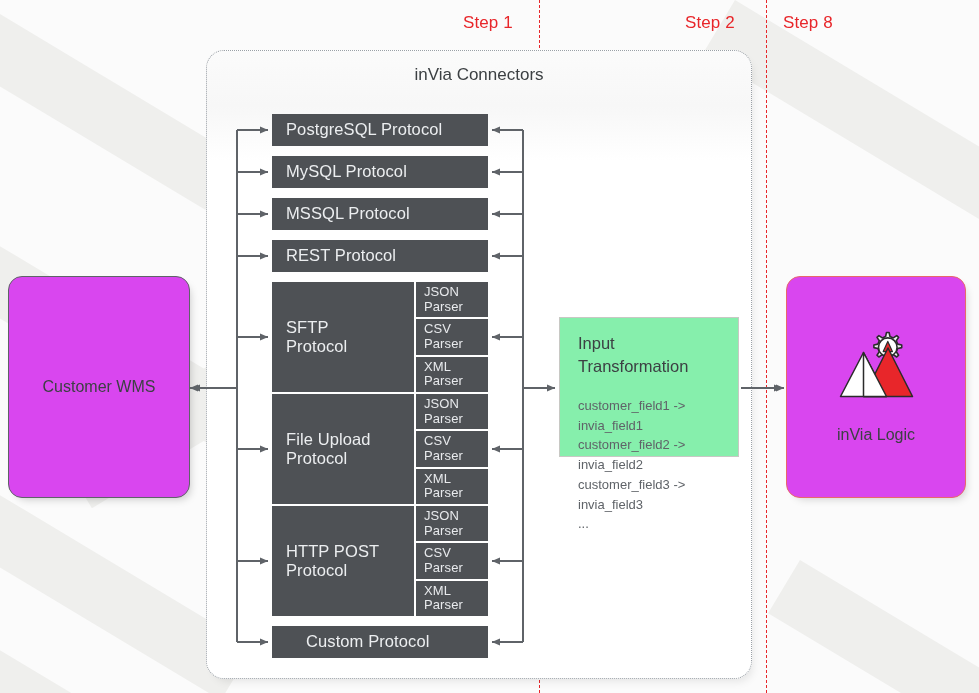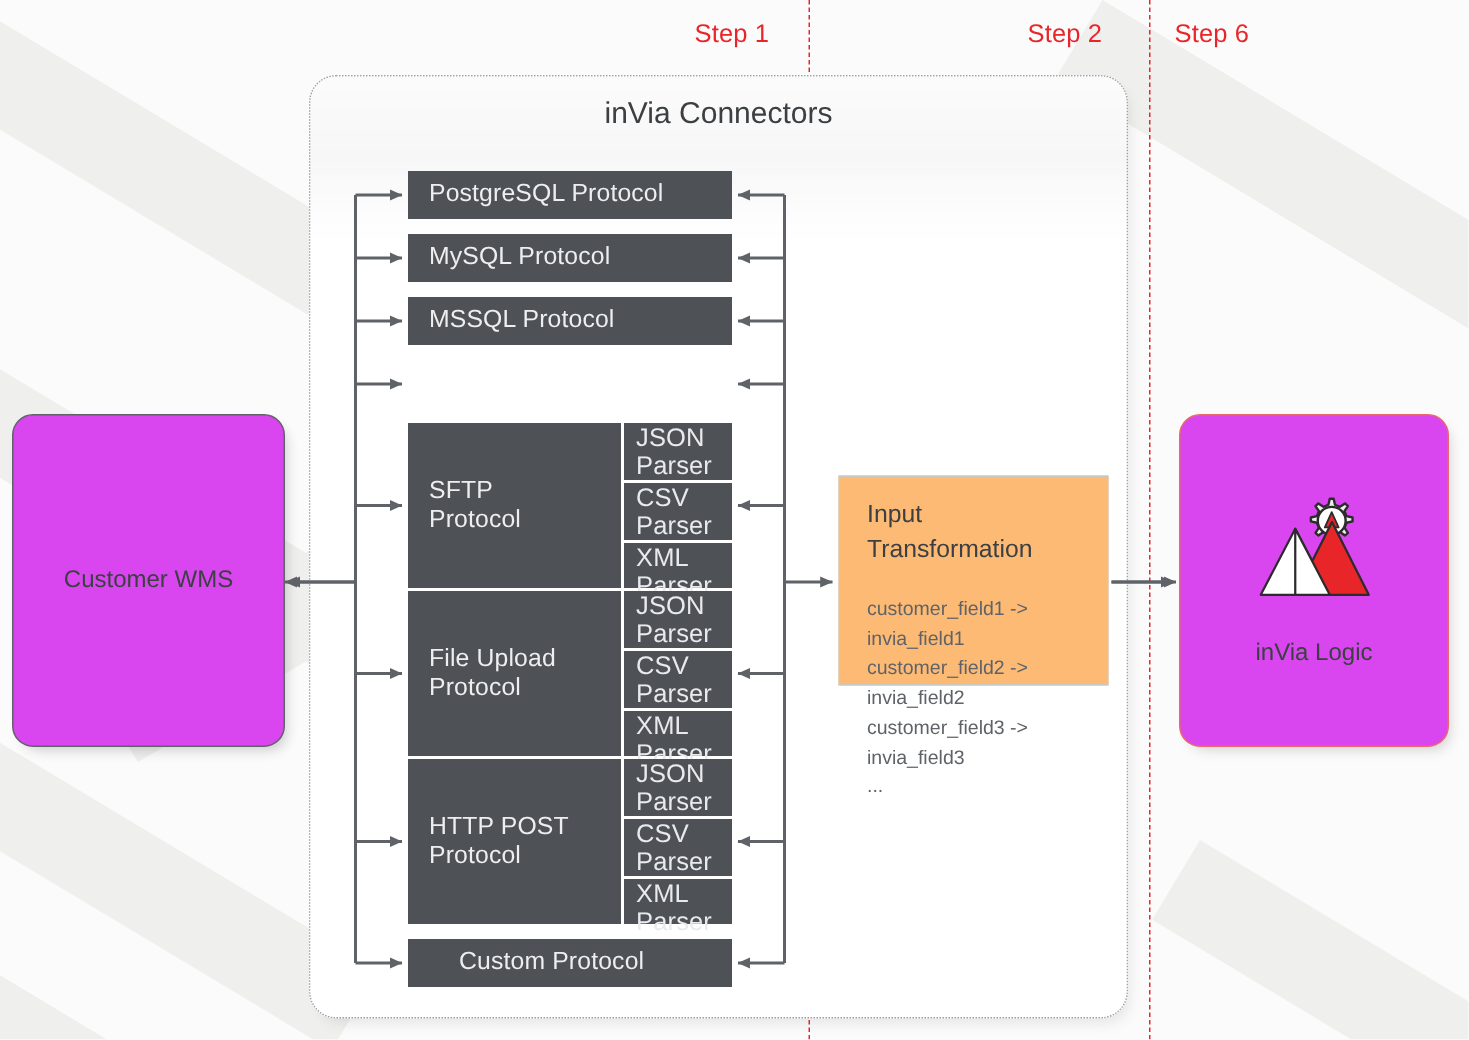--- a/index.html
+++ b/index.html
@@ -29,38 +29,38 @@
   
   #connectors{
     position:absolute;left:206px;top:50px;width:546px;height:629px;
     border:1.5px dotted #9aa0a6;border-radius:18px;
     background:linear-gradient(180deg,#fbfbfb 0%,#f7f7f7 55px,#ffffff 110px,#ffffff 100%);
     box-shadow:4px 6px 10px -4px rgba(0,0,0,.10);
     box-sizing:border-box;
   }
   #connectors-title{
     position:absolute;left:0;top:14px;width:100%;text-align:center;
-    font-size:20px;color:#3c4043;
+    font-size:17px;color:#3c4043;
   }
 
   
   .proto{
     position:absolute;background:#4e5155;color:#eceef0;
     box-sizing:border-box;display:flex;align-items:center;
     font-size:16.5px;letter-spacing:.1px;
   }
   .proto .pname{padding-left:14px;line-height:1.18;white-space:pre-line;}
   .proto.with-parsers .pname{flex:1;}
   .parsers{
     width:72px;align-self:stretch;display:flex;flex-direction:column;
     border-left:2px solid #ffffff;
   }
   .parser{
     flex:1;display:flex;flex-direction:column;justify-content:center;
-    padding-left:8px;font-size:17px;line-height:1.12;color:#e8eaed;
+    padding-left:8px;font-size:13px;line-height:1.12;color:#e8eaed;
     border-bottom:2px solid #ffffff;box-sizing:border-box;
   }
   .parser:last-child{border-bottom:none;}
 
   
   .roundbox{
     position:absolute;box-sizing:border-box;background:#d946ef;
     border-radius:14px;display:flex;flex-direction:column;
     align-items:center;justify-content:center;
   }
@@ -73,21 +73,21 @@
   #logic-box{
     left:786px;top:276px;width:180px;height:222px;
     border:1.5px solid #e8686b;
     box-shadow:4px 5px 9px -4px rgba(0,0,0,.18);
   }
   #logic-label{margin-top:14px;font-size:16px;color:#3c4043;}
 
   
   #transform-box{
     position:absolute;left:559px;top:317px;width:180px;height:140px;
-    background:#fdba74;border:1px solid #c8c8c4;box-sizing:border-box;
+    background:#86efac;border:1px solid #c8c8c4;box-sizing:border-box;
     padding:14px 0 0 18px;
   }
   #transform-title{font-size:16.5px;line-height:1.42;color:#3c4043;white-space:pre-line;}
   #transform-map{margin-top:17px;font-size:13px;line-height:1.52;color:#5f6368;white-space:pre-line;}
 
   
   svg#wires{position:absolute;left:0;top:0;width:979px;height:693px;overflow:visible;}
 </style>
 </head>
 <body>
@@ -101,41 +101,44 @@
     <div class="chev" style="left:-150px;top:405px;width:470px;height:62px;transform:rotate(31deg);transform-origin:left top;"></div>
     <div class="chev" style="left:-150px;top:560px;width:470px;height:62px;transform:rotate(31deg);transform-origin:left top;"></div>
     <div class="chev" style="left:210px;top:245px;width:230px;height:62px;transform:rotate(-31deg);transform-origin:left top;"></div>
     <div class="chev" style="left:60px;top:455px;width:230px;height:62px;transform:rotate(-31deg);transform-origin:left top;"></div>
     <div class="chev" style="left:735px;top:0px;width:330px;height:62px;transform:rotate(31deg);transform-origin:left top;"></div>
     <div class="chev" style="left:800px;top:560px;width:330px;height:62px;transform:rotate(31deg);transform-origin:left top;"></div>
   </div>
 
   <div class="step-label" style="left:463px;top:13px;">Step 1</div>
   <div class="step-label" style="left:685px;top:13px;">Step 2</div>
-  <div class="step-label" style="left:783px;top:13px;">Step 6</div>
+  <div class="step-label" style="left:783px;top:13px;">Step 8</div>
 
   <div class="divider" style="left:539px;"></div>
   <div class="divider" style="left:766px;"></div>
 
   <div id="connectors">
     <div id="connectors-title">inVia Connectors</div>
   </div>
 
   <div class="proto" style="left:272px;top:114px;width:216px;height:32px;">
     <div class="pname">PostgreSQL Protocol</div>
   </div>
 
   <div class="proto" style="left:272px;top:156px;width:216px;height:32px;">
     <div class="pname">MySQL Protocol</div>
   </div>
 
   <div class="proto" style="left:272px;top:198px;width:216px;height:32px;">
     <div class="pname">MSSQL Protocol</div>
   </div>
 
+  <div class="proto" style="left:272px;top:240px;width:216px;height:32px;">
+    <div class="pname">REST Protocol</div>
+  </div>
 
   <div class="proto with-parsers" style="left:272px;top:282px;width:216px;height:110px;">
     <div class="pname">SFTP
 Protocol</div>
     <div class="parsers">
       <div class="parser">JSON
 Parser</div>
       <div class="parser">CSV
 Parser</div>
       <div class="parser">XML

